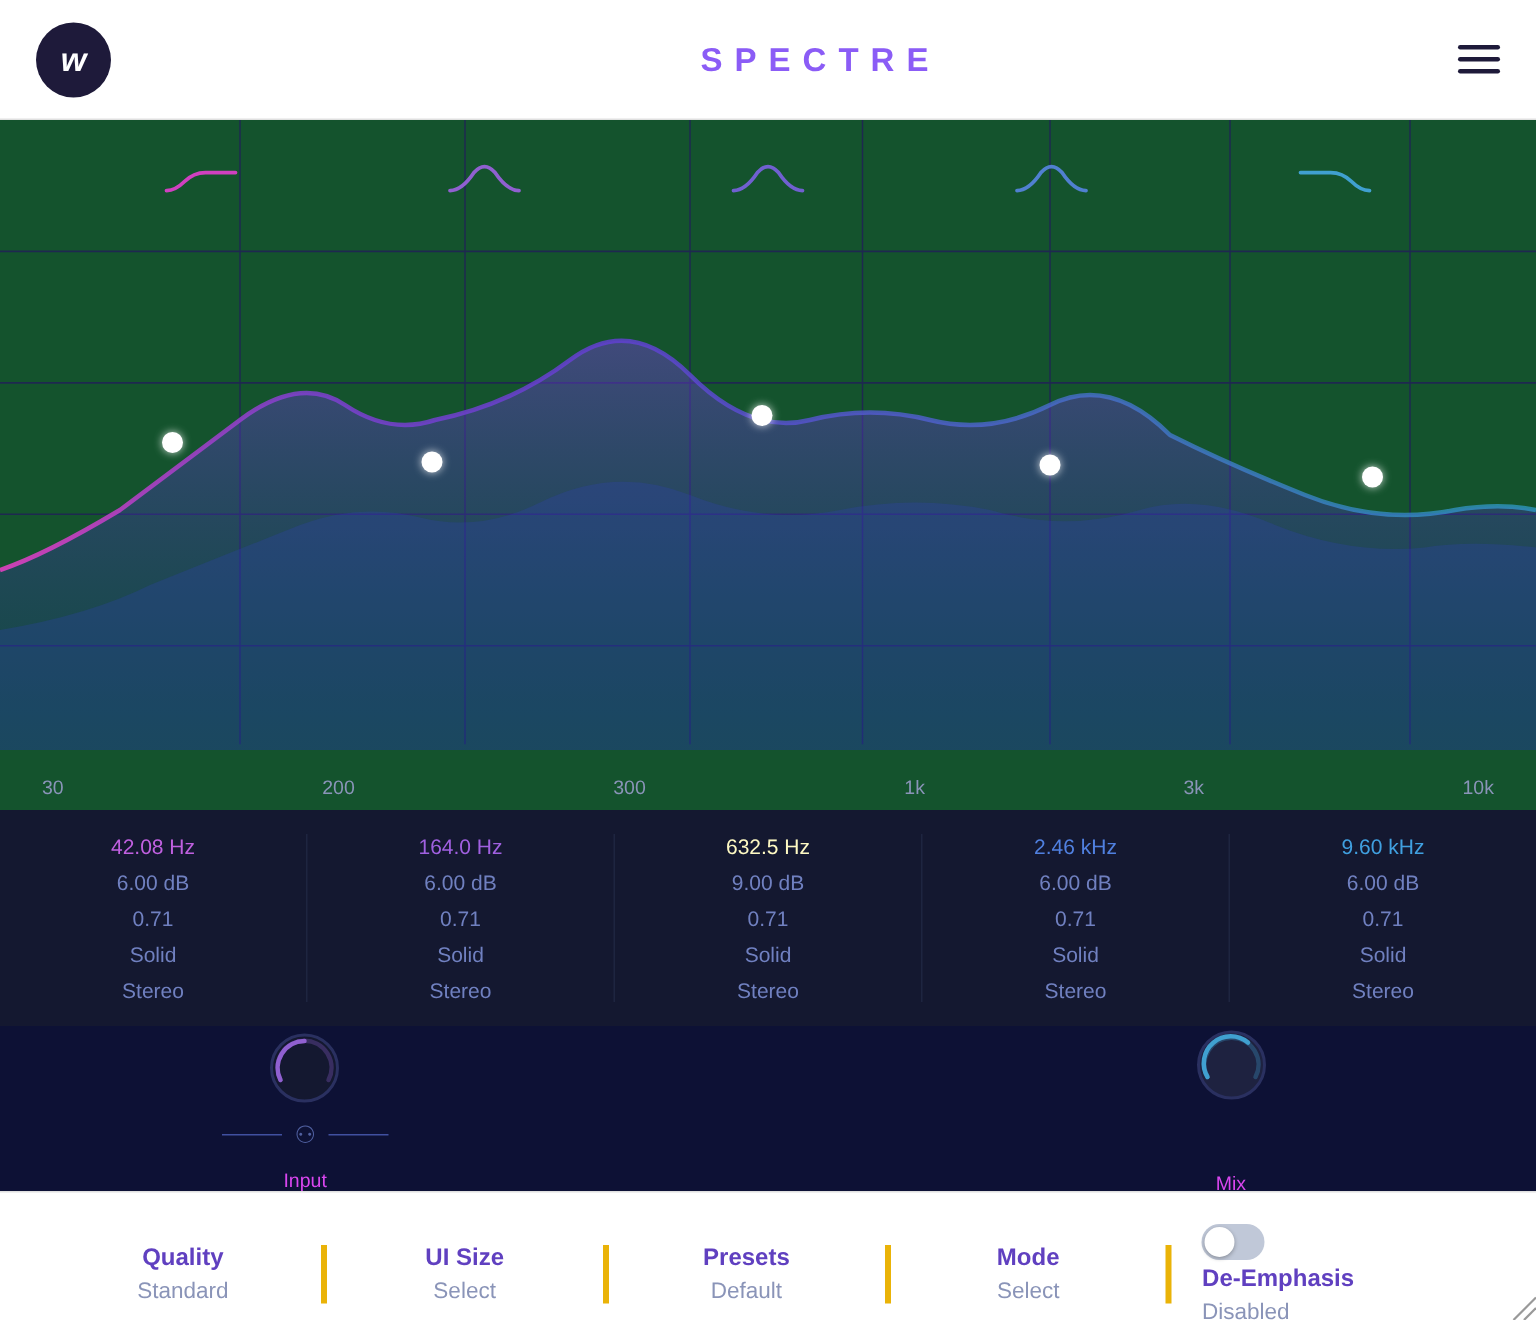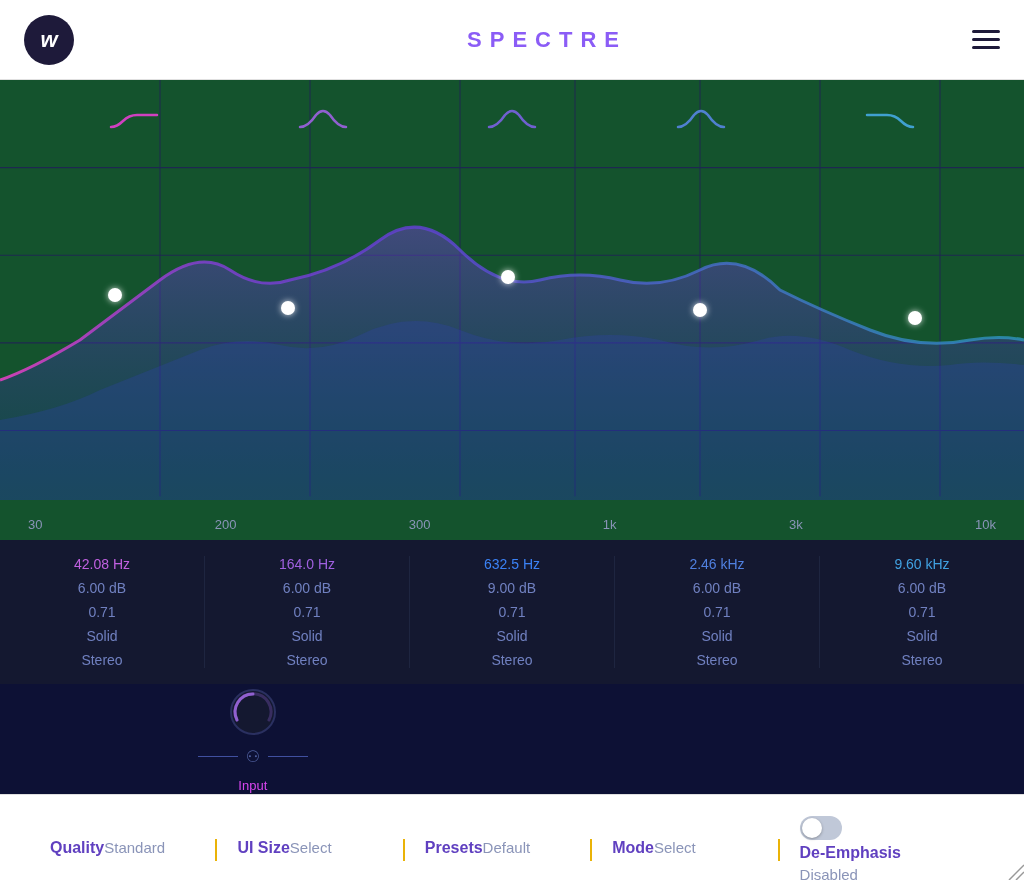--- a/index.html
+++ b/index.html
@@ -147,21 +147,21 @@
       gap: 8px;
       border-right: 1px solid #1e2540;
     }
     .band-col:last-child { border-right: none; }
     .band-value {
       font-size: 14px;
       font-weight: 500;
     }
     .band-value.freq { color: #c060e0; }
     .band-value.freq2 { color: #a060e0; }
-    .band-value.freq3 { color: #3b82f6; }
+    .band-value.freq3 { color: #fef9c3; }
     .band-value.freq4 { color: #5080e0; }
     .band-value.freq5 { color: #40a0e0; }
     .band-value.param { color: #7080c0; }
 
     
     .controls-section {
       width: 1024px;
       height: 110px;
       background: #0d1135;
       display: flex;
@@ -210,24 +210,24 @@
       height: 110px;
       background: #fff;
       display: flex;
       align-items: center;
       padding: 0 30px;
       border-top: 1px solid #e0e0e0;
     }
     .footer-item {
       flex: 1;
       display: flex;
-      flex-direction: row;
-      align-items: flex-start;
+      flex-direction: column;
+      align-items: center;
       padding: 0 20px;
-      border-right: 2px solid #eab308;
+      border-right: 4px solid #eab308;
     }
     .footer-item:last-child { border-right: none; }
     .footer-label {
       font-size: 16px;
       color: #6040c0;
       font-weight: 600;
       margin-bottom: 4px;
     }
     .footer-value {
       font-size: 15px;
@@ -433,20 +433,31 @@
       <div class="io-dash"></div>
       <span style="color:#5060a0; font-size:16px; margin: 0 8px;">⚇</span>
       <div class="io-dash"></div>
     </div>
     <span class="knob-label">Input</span>
   </div>
 
 
   <div style="flex:1.5;"></div>
 
+  <div class="knob-group">
+    <div class="knob">
+      <svg viewBox="0 0 54 54">
+        <circle cx="27" cy="27" r="22" fill="#1e2240" stroke="#2a3060" stroke-width="2"></circle>
+        <path d="M 27 27 m -16 8 A 18 18 0 1 1 43 35" stroke="#40a0d0" stroke-width="3" fill="none" stroke-linecap="round" opacity="0.3"></path>
+        <path d="M 27 27 m -16 8 A 18 18 0 0 1 38 12" stroke="#40a0d0" stroke-width="3" fill="none" stroke-linecap="round"></path>
+      </svg>
+    </div>
+    <div style="height:24px;"></div>
+    <span class="knob-label">Mix</span>
+  </div>
 </div>
 
 <div class="footer">
   <div class="footer-item">
     <span class="footer-label">Quality</span>
     <span class="footer-value">Standard</span>
   </div>
   <div class="footer-item">
     <span class="footer-label">UI Size</span>
     <span class="footer-value">Select</span>

